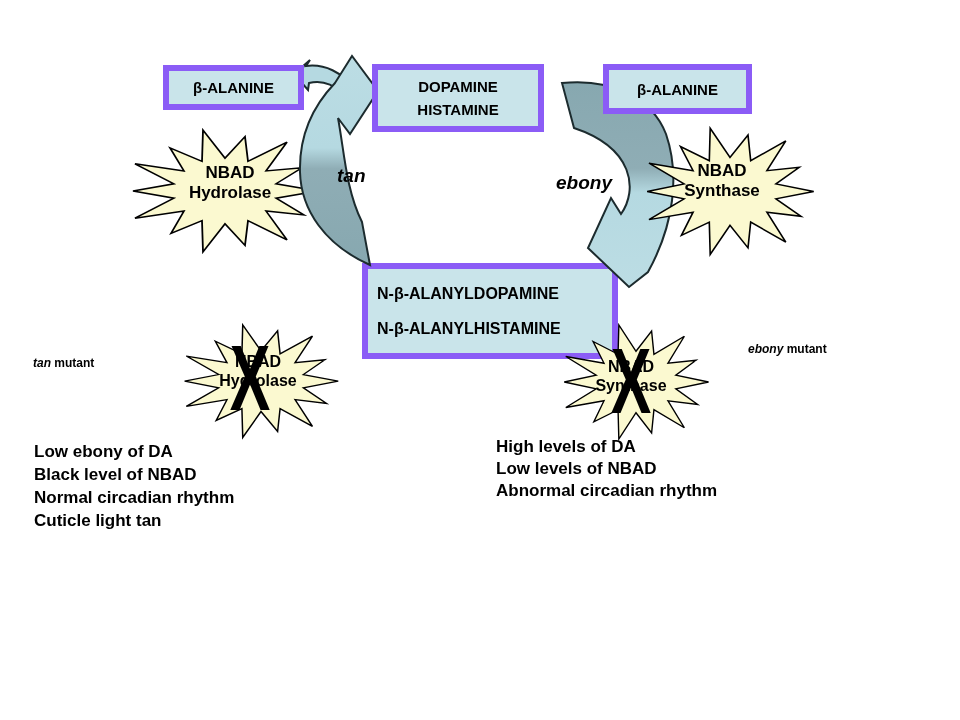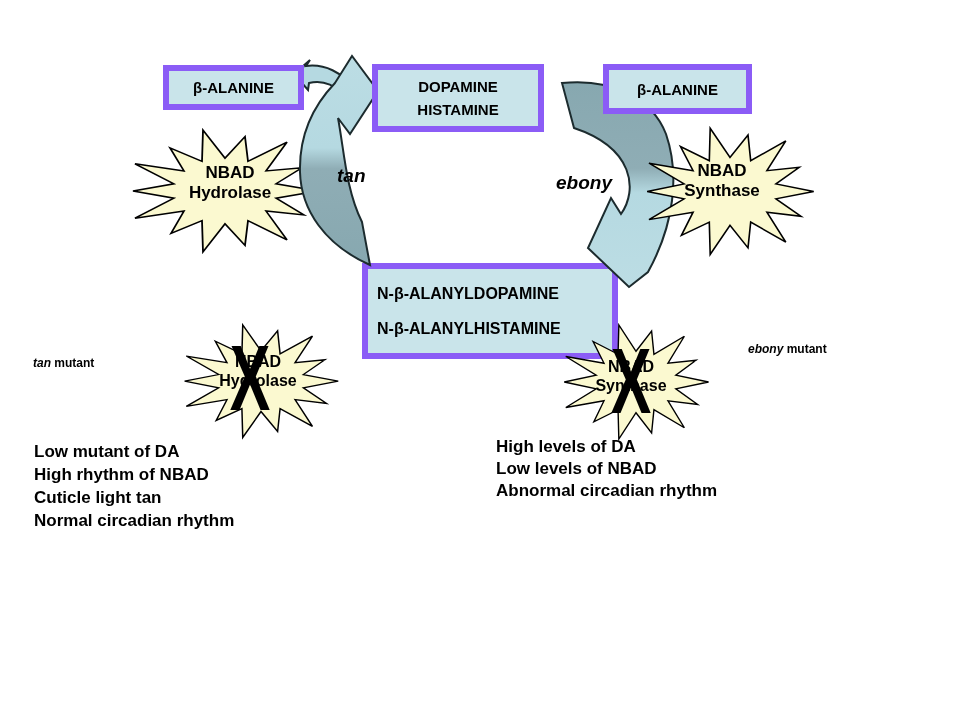--- a/index.html
+++ b/index.html
@@ -108,24 +108,24 @@
   <div class="xmark" style="left:581px;top:333px;">X</div>
 
   <div class="gene" style="left:337px;top:165px;">tan</div>
   <div class="gene" style="left:556px;top:172px;">ebony</div>
 
   <div class="mutant-title" style="left:33px;top:356px;"><span class="gene-name">tan</span>&nbsp;<span>mutant</span></div>
 
   <div class="mutant-title" style="left:748px;top:342px;"><span class="gene-name">ebony</span>&nbsp;<span>mutant</span></div>
 
   <div class="pheno" style="left:34px;top:440px;">
-    <div>Low mutant of DA</div>
-    <div>High rhythm of NBAD</div>
+    <div>Low ebony of DA</div>
+    <div>Black level of NBAD</div>
+    <div>Normal circadian rhythm</div>
     <div>Cuticle light tan</div>
-    <div>Normal circadian rhythm</div>
   </div>
 
   <div class="pheno" style="left:496px;top:436px;line-height:22px;">
     <div>High levels of DA</div>
     <div>Low levels of NBAD</div>
     <div>Abnormal circadian rhythm</div>
   </div>
 
 </div>
 

